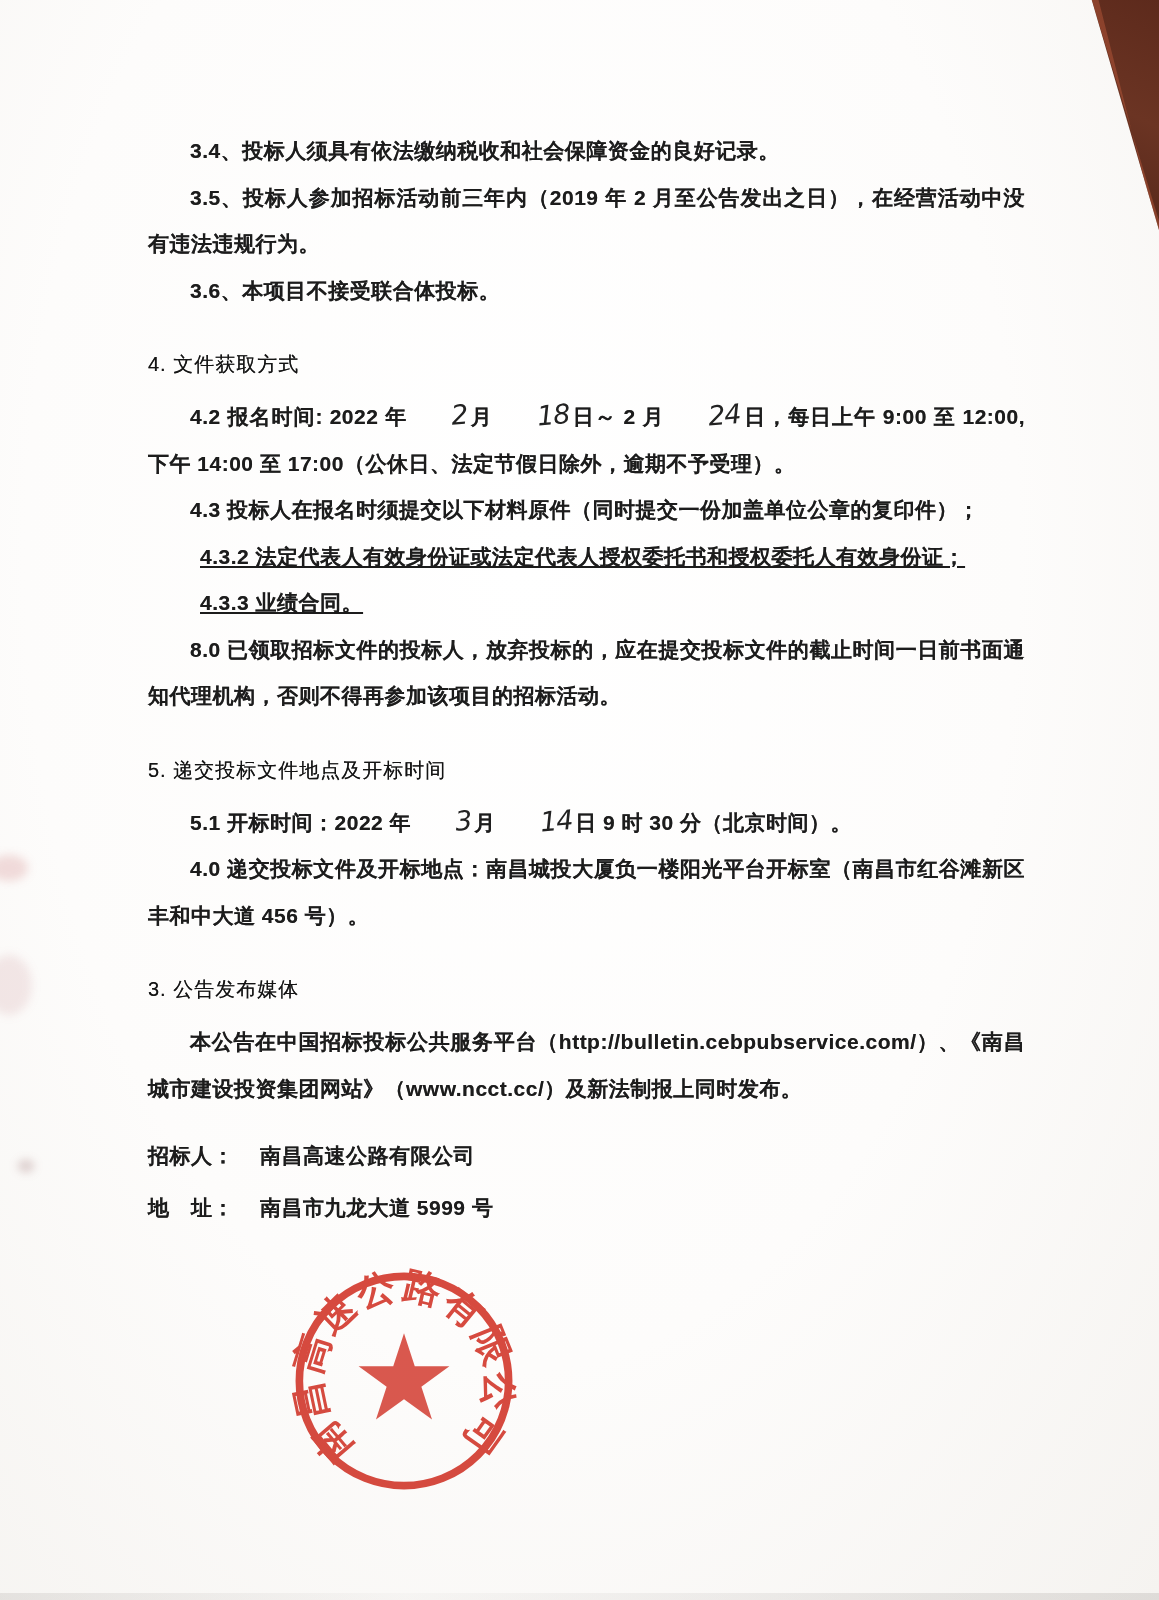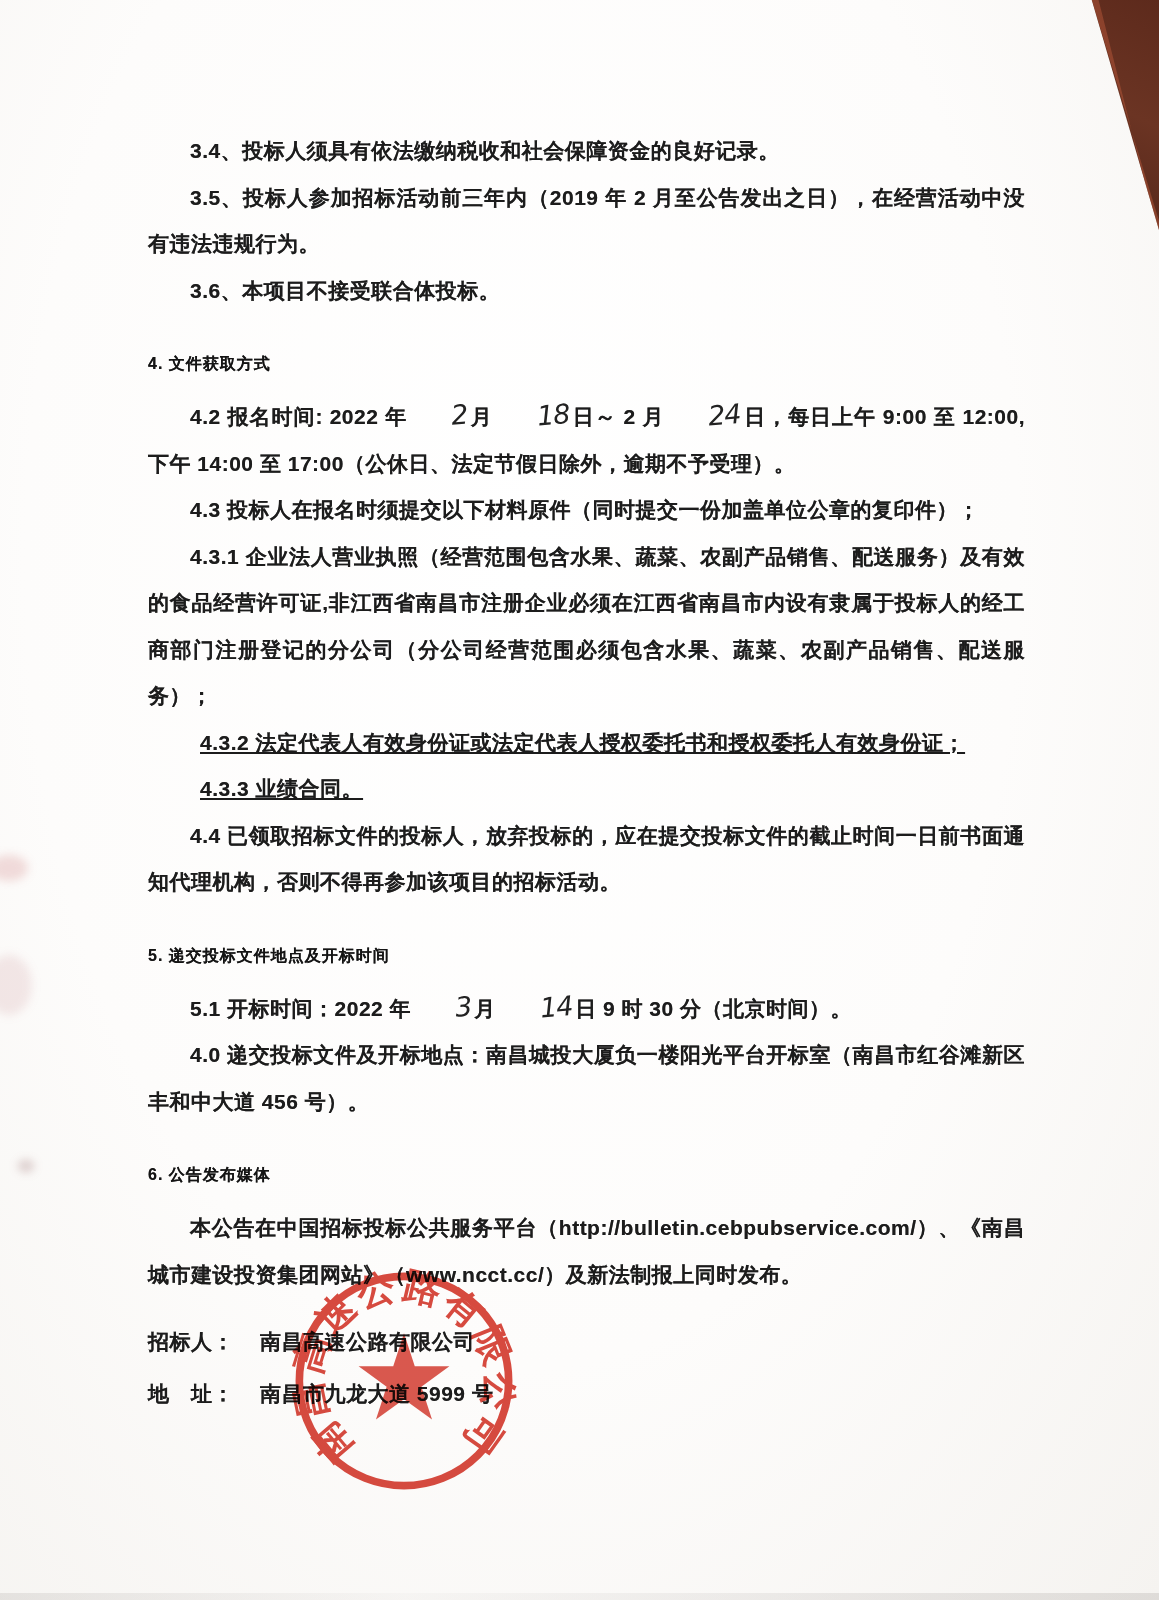--- a/index.html
+++ b/index.html
@@ -59,23 +59,23 @@
     font-weight: 700;
     letter-spacing: .5px;
     text-align: justify;
     text-shadow: 0 0 .5px rgba(20,20,20,.65);
   }
   p.indent  { text-indent: 42px; }
   p.indent2 { text-indent: 52px; text-decoration: underline; }
 
   h2.sec-h {
     margin: 27px 0 7px 0;
-    font-size: 16px;
+    font-size: 20px;
     line-height: 46px;
-    font-weight: 700;
+    font-weight: 400;
     color: #141414;
     letter-spacing: 1px;
     text-shadow: 0 0 .6px rgba(0,0,0,.7);
   }
 
   
   .hw {
     display: inline-block;
     font-family: "DejaVu Sans", cursive;
     font-style: italic;
@@ -131,32 +131,31 @@
     <p class="body indent">3.4、投标人须具有依法缴纳税收和社会保障资金的良好记录。</p>
     <p class="body indent">3.5、投标人参加招标活动前三年内（2019 年 2 月至公告发出之日），在经营活动中没有违法违规行为。</p>
     <p class="body indent">3.6、本项目不接受联合体投标。</p>
 
     <h2 class="sec-h">4. 文件获取方式</h2>
 
 
     <p class="body indent"><span>4.2 报名时间: 2022 年</span><span class="hw">2</span><span>月</span><span class="hw">18</span><span>日～ 2 月</span><span class="hw">24</span><span>日，每日上午 9:00 至 12:00, 下午 14:00 至 17:00（公休日、法定节假日除外，逾期不予受理）。</span></p>
 
     <p class="body indent">4.3 投标人在报名时须提交以下材料原件（同时提交一份加盖单位公章的复印件）；</p>
-    <p class="body indent">4.3.1 企业法人营业执照（经营范围包含水果、蔬菜、农副产品销售、配送服务）及有效的食品经营许可证,非江西省南昌市注册企业必须在江西省南昌市内设有隶属于投标人的经工商部门注册登记的分公司（分公司经营范围必须包含水果、蔬菜、农副产品销售、配送服务）；</p>
     <p class="body indent2">4.3.2 法定代表人有效身份证或法定代表人授权委托书和授权委托人有效身份证；</p>
     <p class="body indent2">4.3.3 业绩合同。</p>
-    <p class="body indent">4.4 已领取招标文件的投标人，放弃投标的，应在提交投标文件的截止时间一日前书面通知代理机构，否则不得再参加该项目的招标活动。</p>
+    <p class="body indent">8.0 已领取招标文件的投标人，放弃投标的，应在提交投标文件的截止时间一日前书面通知代理机构，否则不得再参加该项目的招标活动。</p>
 
     <h2 class="sec-h">5. 递交投标文件地点及开标时间</h2>
 
     <p class="body indent"><span>5.1 开标时间：2022 年</span><span class="hw">3</span><span>月</span><span class="hw">14</span><span>日 9 时 30 分（北京时间）。</span></p>
 
     <p class="body indent">4.0 递交投标文件及开标地点：南昌城投大厦负一楼阳光平台开标室（南昌市红谷滩新区丰和中大道 456 号）。</p>
 
-    <h2 class="sec-h">6. 公告发布媒体</h2>
+    <h2 class="sec-h">3. 公告发布媒体</h2>
 
     <p class="body indent">本公告在中国招标投标公共服务平台（http://bulletin.cebpubservice.com/）、《南昌城市建设投资集团网站》（www.ncct.cc/）及新法制报上同时发布。</p>
 
 
     <div class="contact">
       <div class="row">
         <span class="label">招标人：</span><span class="value">南昌高速公路有限公司</span>
       </div>
       <div class="row">
         <span class="label">地　址：</span><span class="value">南昌市九龙大道 5999 号</span>

